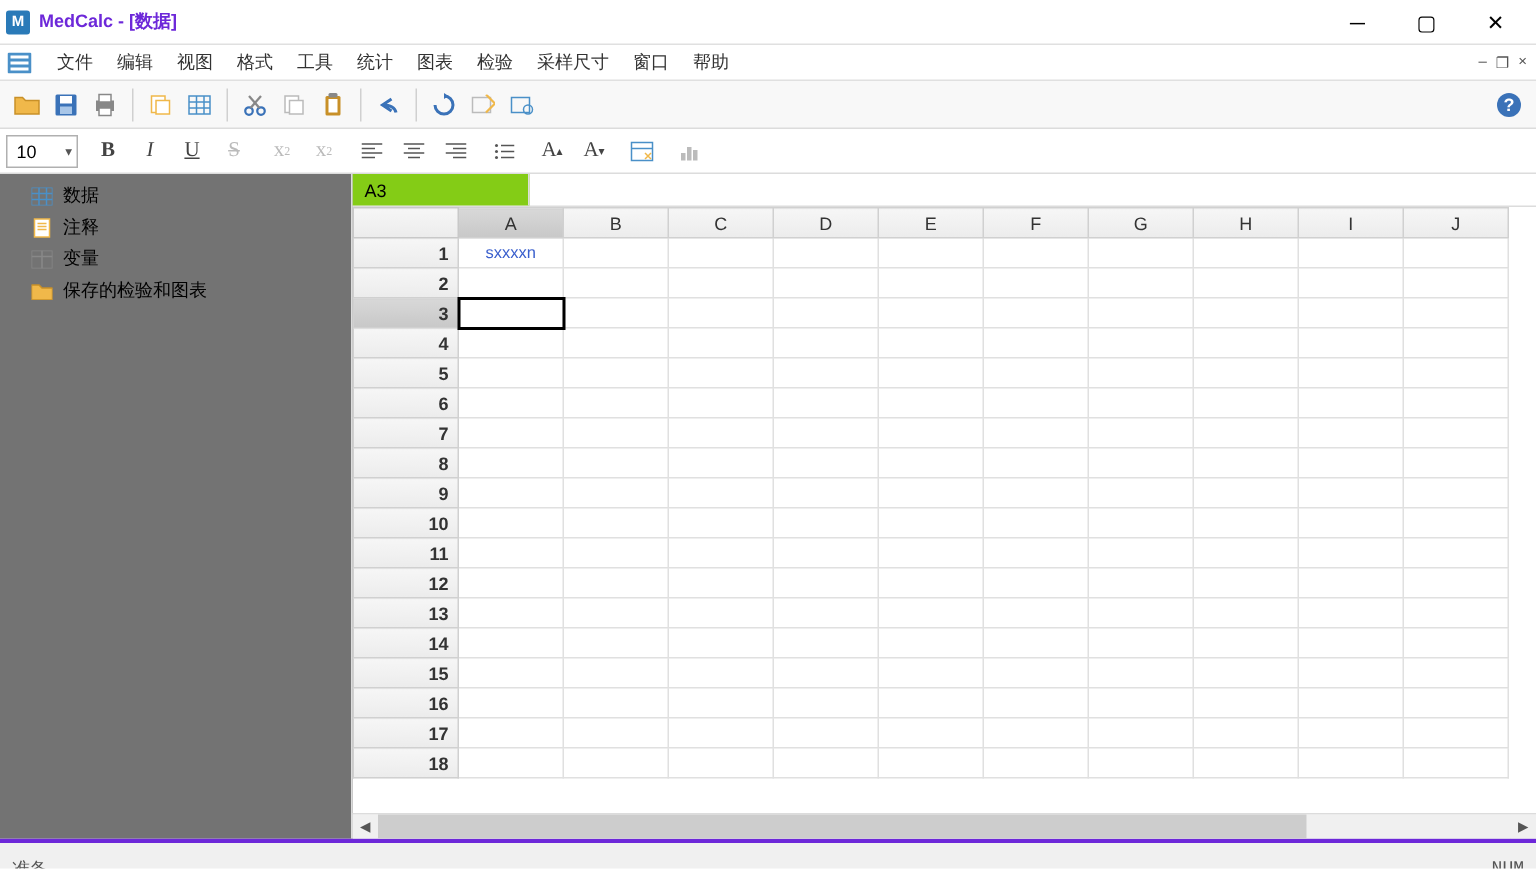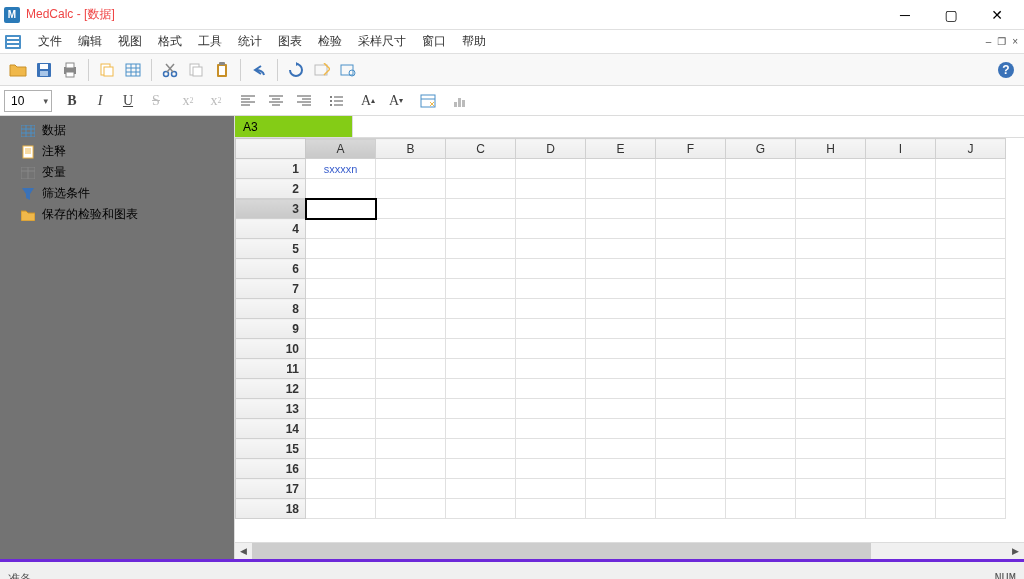--- a/index.html
+++ b/index.html
@@ -1,21 +1,21 @@
 <!DOCTYPE html>
 <html><head>
 <meta charset="utf-8">
 <style>
 * { box-sizing: border-box; margin: 0; padding: 0; }
 body { font-family: "Microsoft YaHei", Arial, sans-serif; font-size: 12px; background: #fff; overflow: hidden; width: 1024px; height: 579px; }
 
 
 .titlebar { height: 30px; background: #fff; display: flex; align-items: center; padding: 0 4px; border-bottom: 1px solid #e0e0e0; }
 .titlebar .logo { width: 16px; height: 16px; background: #2a7ab8; border-radius: 2px; margin-right: 6px; display: flex; align-items: center; justify-content: center; color: #fff; font-size: 10px; font-weight: bold; }
-.titlebar .title { flex: 1; font-size: 12px; color: #ef4444; }
+.titlebar .title { flex: 1; font-size: 12px; color: #6d28d9; font-weight: bold; }
 .titlebar .wbtns { display: flex; gap: 0; }
 .titlebar .wbtn { width: 46px; height: 30px; display: flex; align-items: center; justify-content: center; font-size: 14px; cursor: pointer; }
 
 
 .menubar { height: 24px; display: flex; align-items: center; padding: 0 4px; background: #fff; border-bottom: 1px solid #e0e0e0; position: relative; }
 .menubar .micon { width: 18px; height: 18px; margin-right: 8px; display: flex; align-items: center; justify-content: center; }
 .menubar .mitem { padding: 3px 8px; cursor: pointer; font-size: 12px; color: #333; }
 .menubar .right-ctrls { position: absolute; right: 6px; display: flex; gap: 6px; }
 .menubar .right-ctrls span { font-size: 10px; cursor: pointer; color: #555; }
 
@@ -304,28 +304,20 @@
           <svg width="14" height="12">
             <rect x="0" y="0" width="14" height="12" fill="none" stroke="#888"></rect>
             <line x1="0" y1="4" x2="14" y2="4" stroke="#888"></line>
             <line x1="7" y1="0" x2="7" y2="12" stroke="#888"></line>
           </svg>
         </span>
       <span>变量</span>
     </div>
     <div class="tree-item">
       <span class="tree-icon">
-          <svg width="14" height="14">
-            <path d="M1 1 h12 l-4 6 v6 l-4 -2 v-4 z" fill="#3a72b8"></path>
-          </svg>
-        </span>
-      <span>筛选条件</span>
-    </div>
-    <div class="tree-item">
-      <span class="tree-icon">
           <svg width="14" height="12">
             <path d="M0 2h5l2 2h7v8H0z" fill="#f0b84a" stroke="#c89028"></path>
           </svg>
         </span>
       <span>保存的检验和图表</span>
     </div>
   </div>
 
   <div class="sheet-area">
     <div class="cell-ref-bar">

